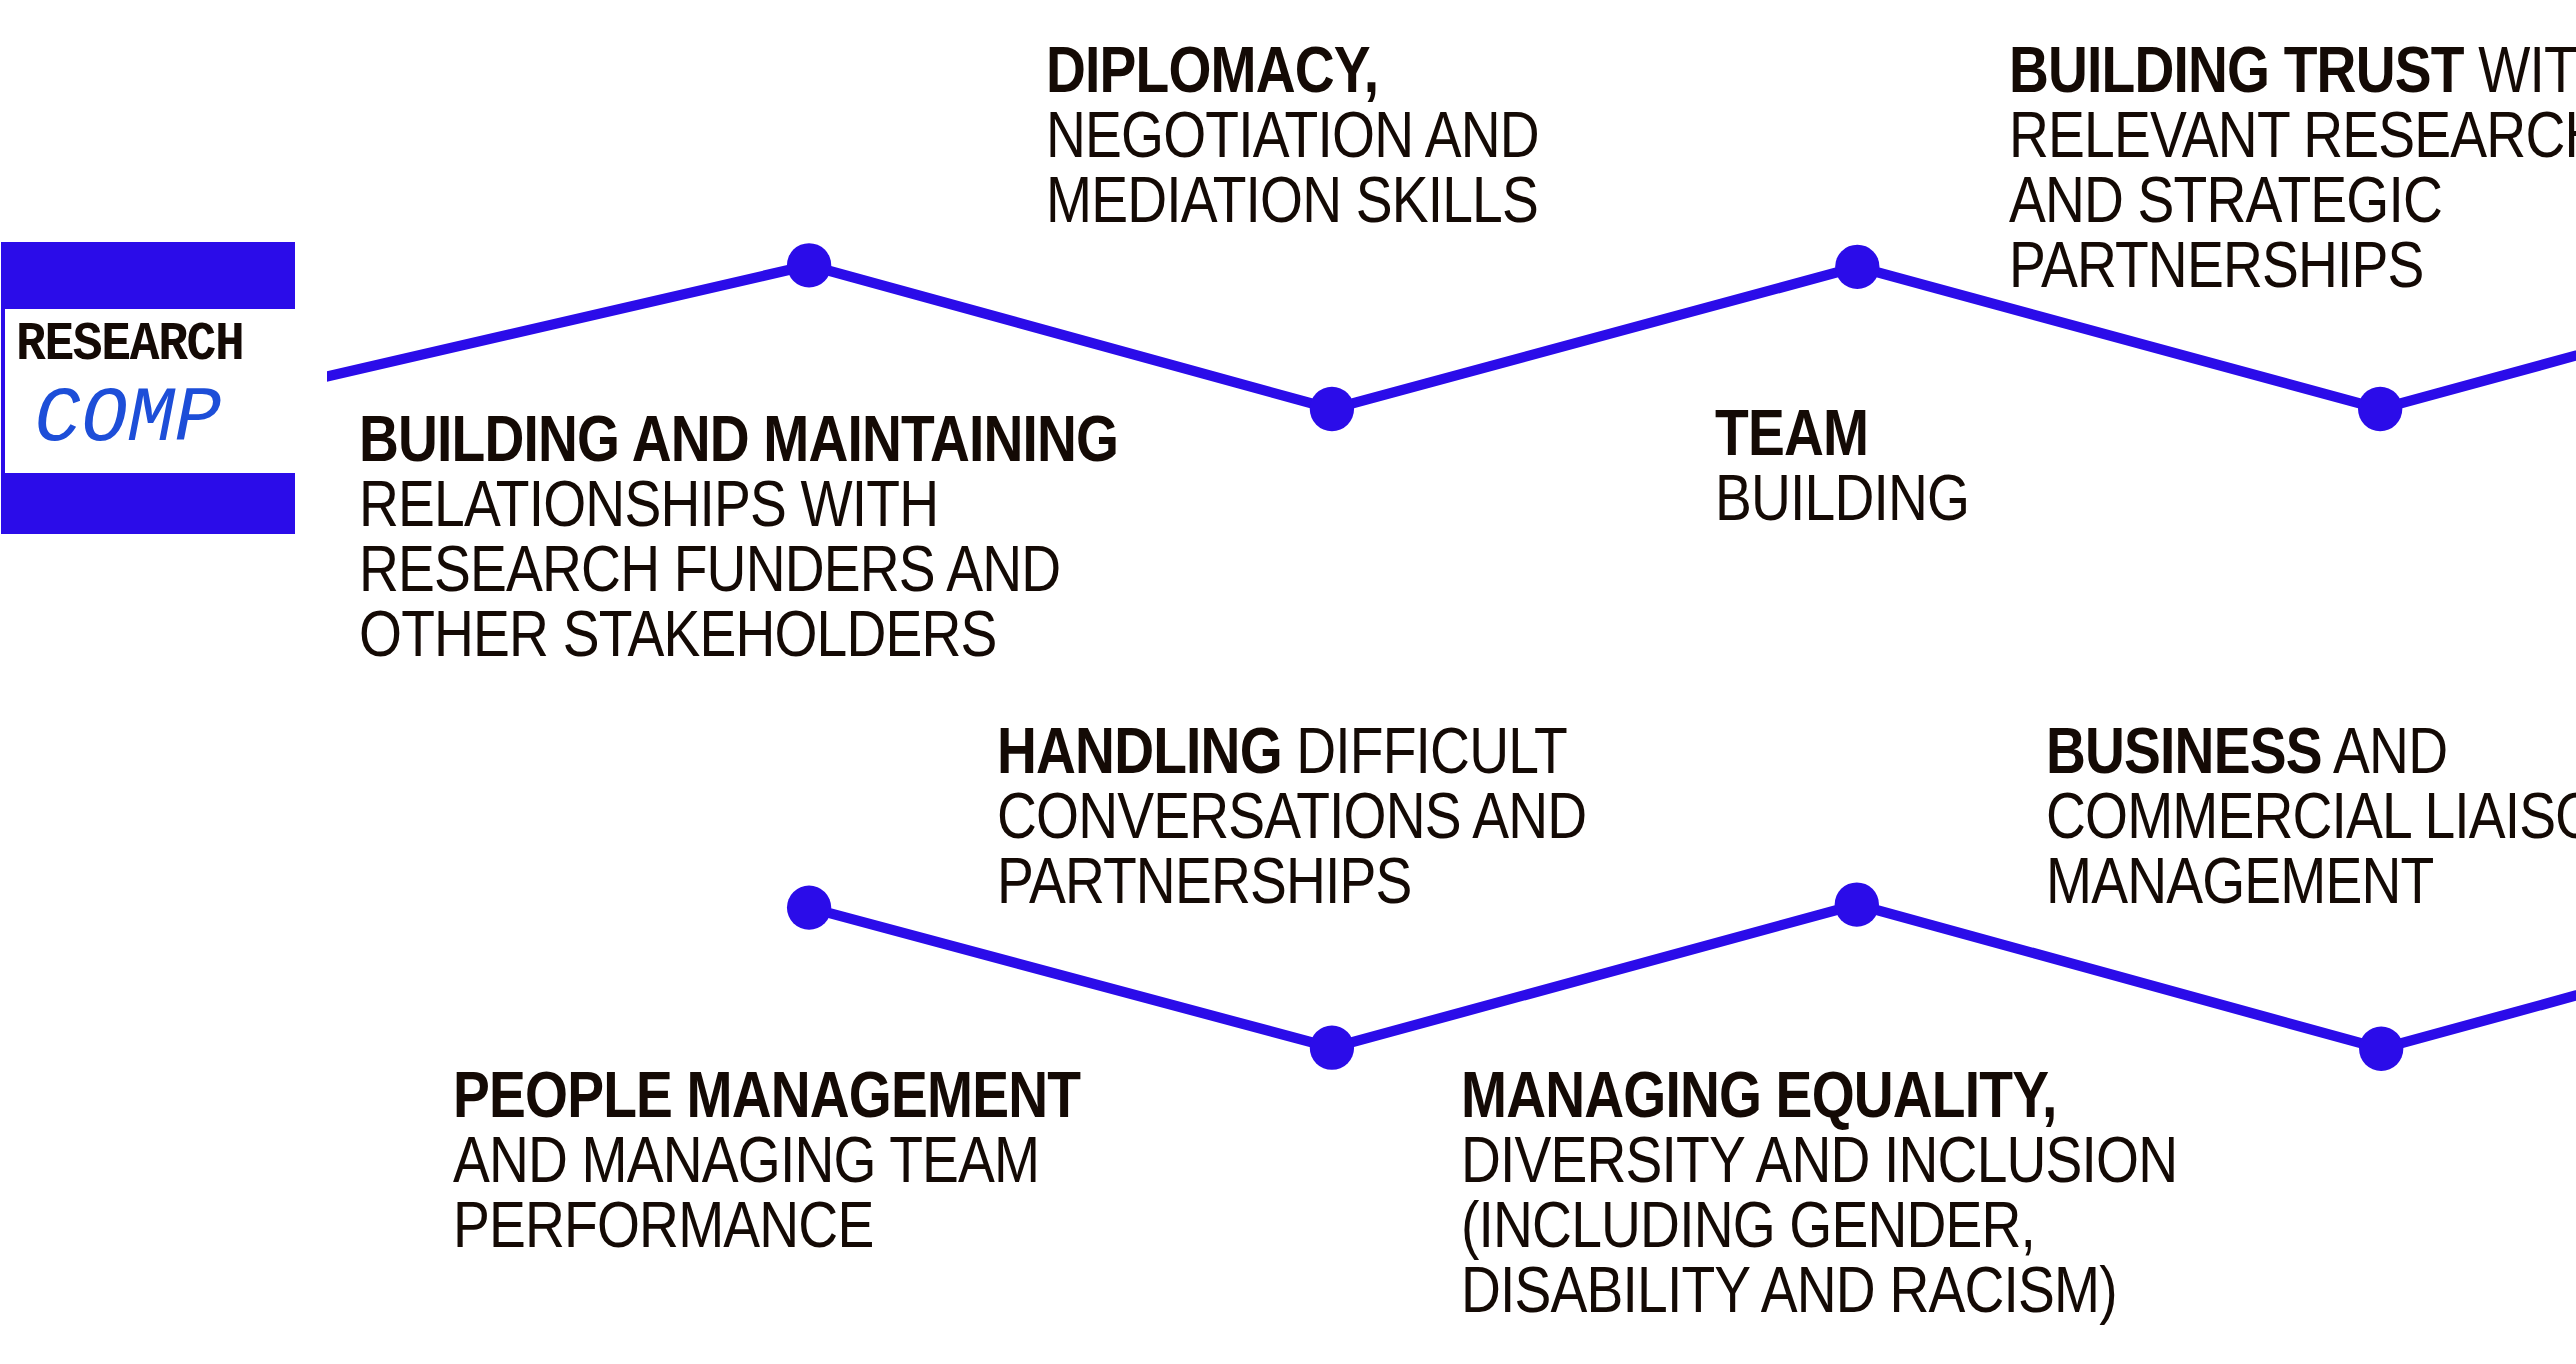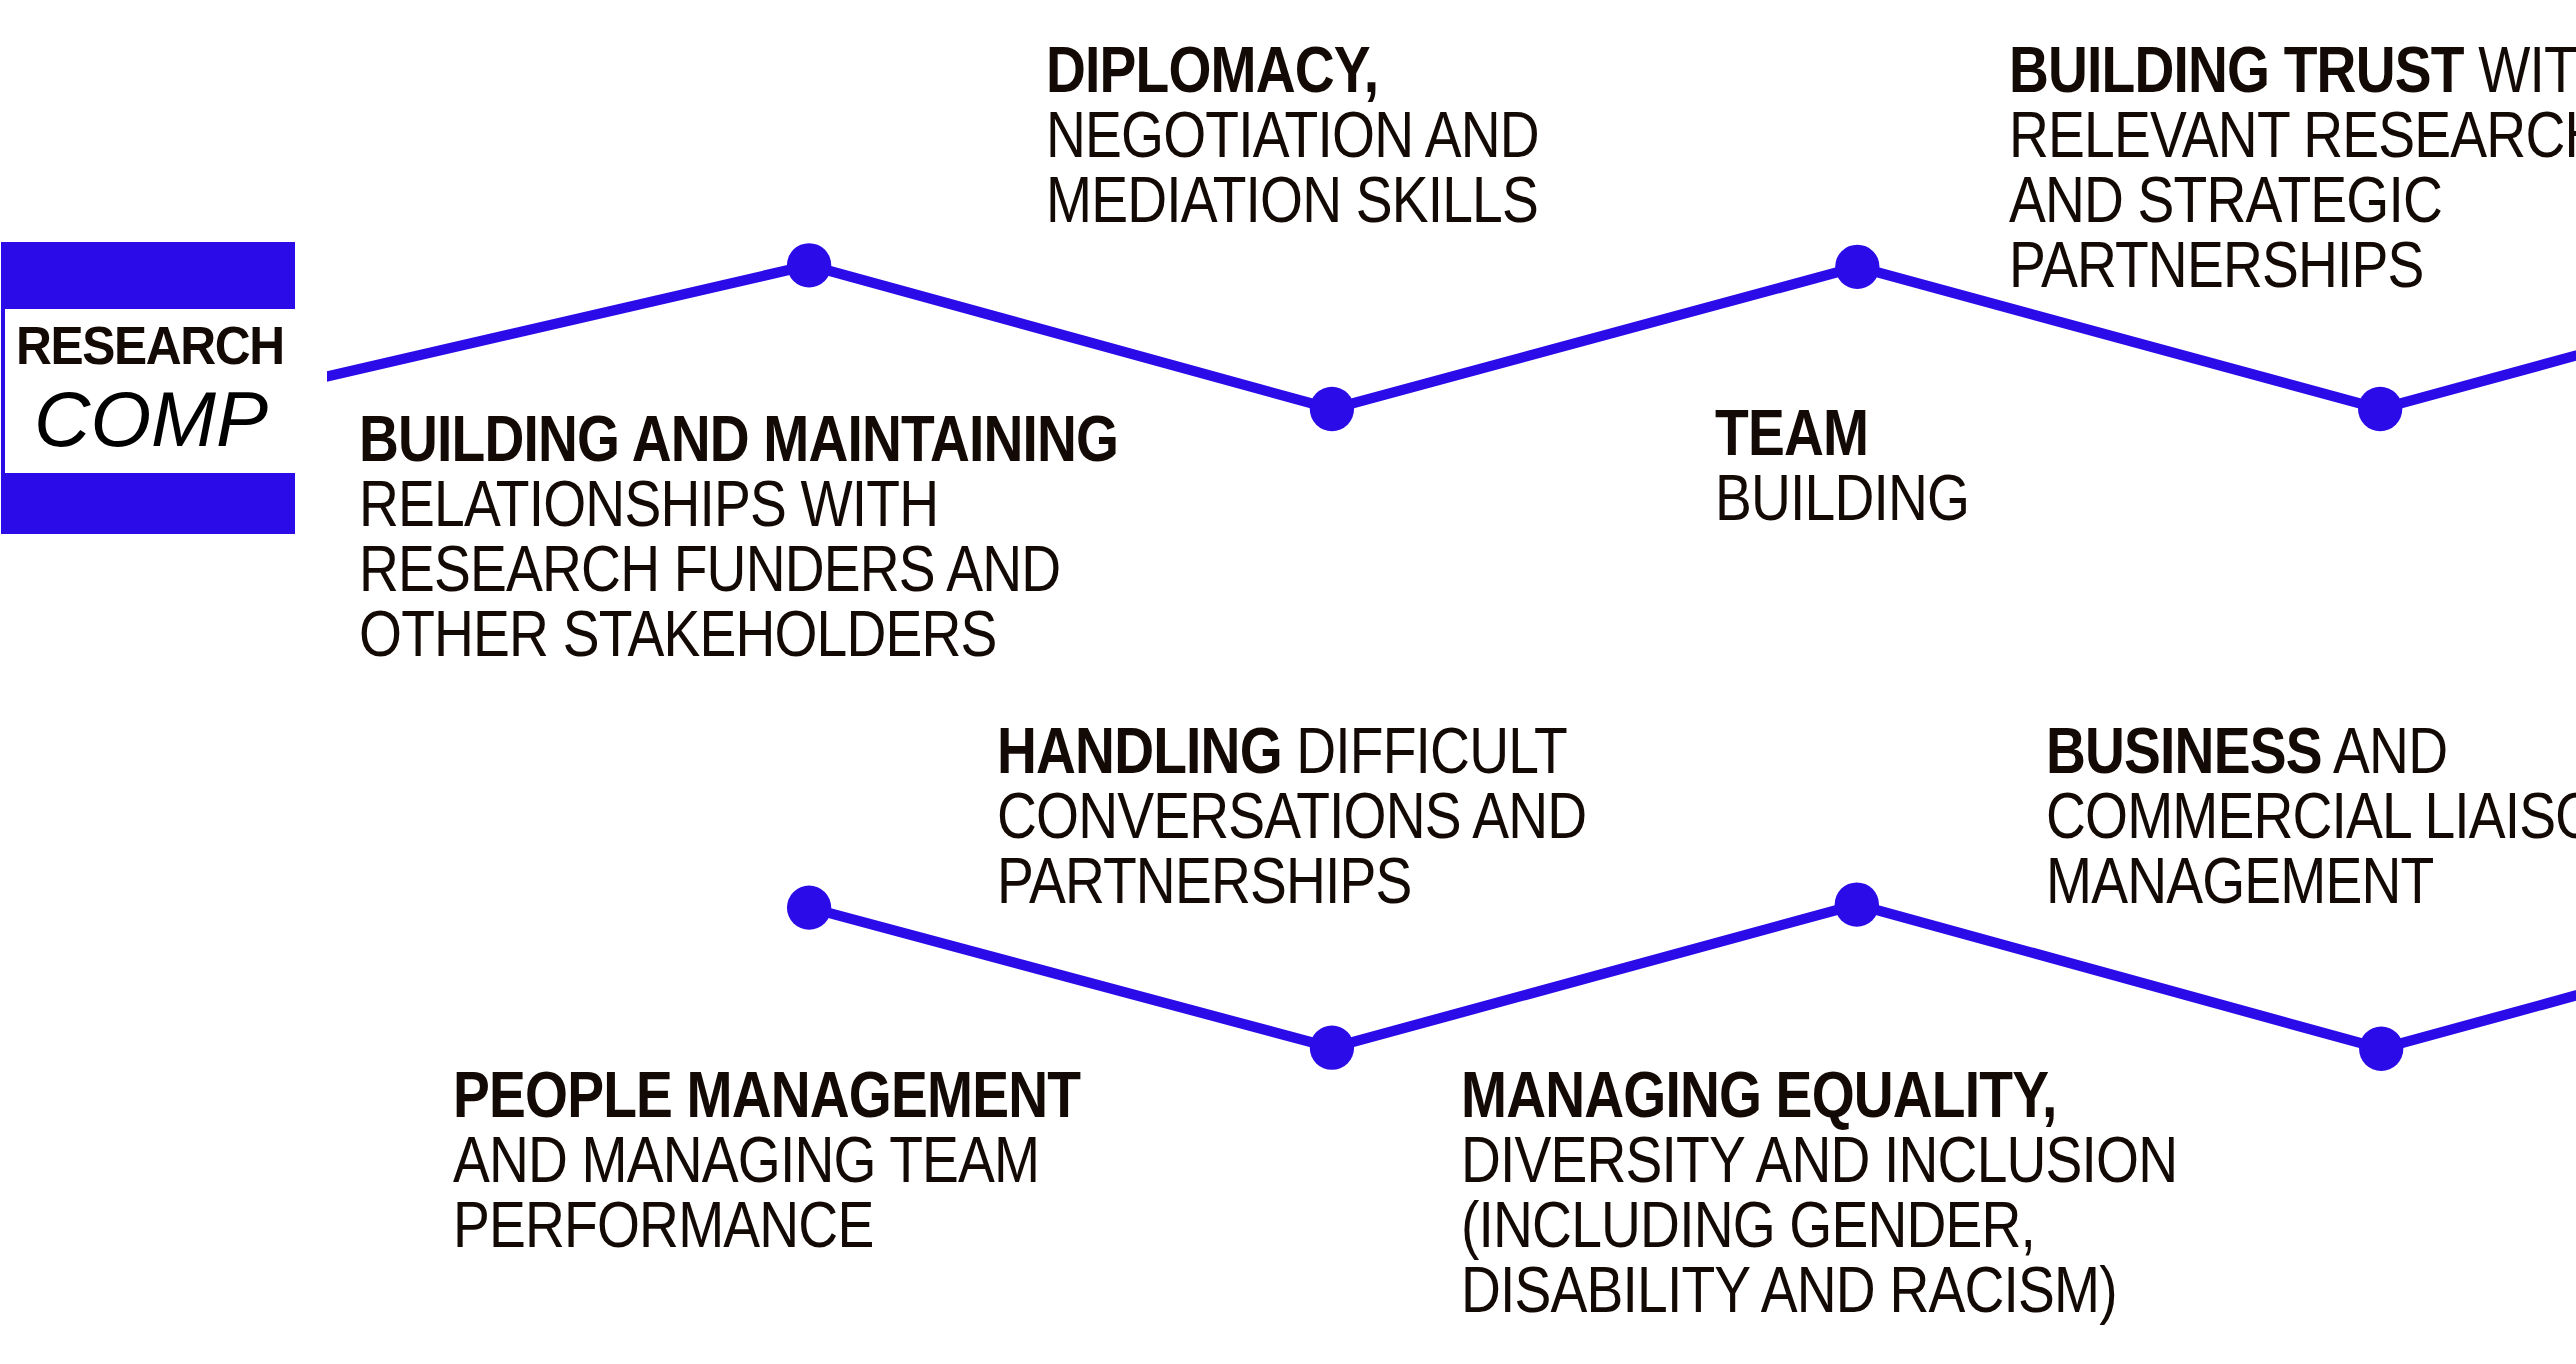--- a/index.html
+++ b/index.html
@@ -21,20 +21,21 @@
   .logo-square {
     position: absolute;
     left: 1px; top: 242px;
     width: 294px; height: 292px;
   }
   .logo-band {
     position: absolute;
     left: 4.1px; top: 67px;
     width: 322px; height: 164px;
     background: #ffffff;
+    font-family: Liberation Mono, monospace;
   }
   .logo-line1 {
     position: absolute;
     left: 11.3px; top: 9.3px;
     font-size: 54px;
     font-weight: 700;
     letter-spacing: -1.5px;
     line-height: 1;
     color: #140a05;
     white-space: nowrap;
@@ -42,21 +43,21 @@
     transform-origin: 0 0;
   }
   .logo-line2 {
     position: absolute;
     left: 29px; top: 71px;
     font-size: 78px;
     font-style: italic;
     font-weight: 400;
     letter-spacing: 0px;
     line-height: 1;
-    color: #000000;
+    color: #1d4ed8;
     white-space: nowrap;
   }
   
   .label {
     position: absolute;
     color: #140a05;
     font-size: 65px;
     line-height: 65px;
     white-space: nowrap;
     transform: scaleX(0.85);

